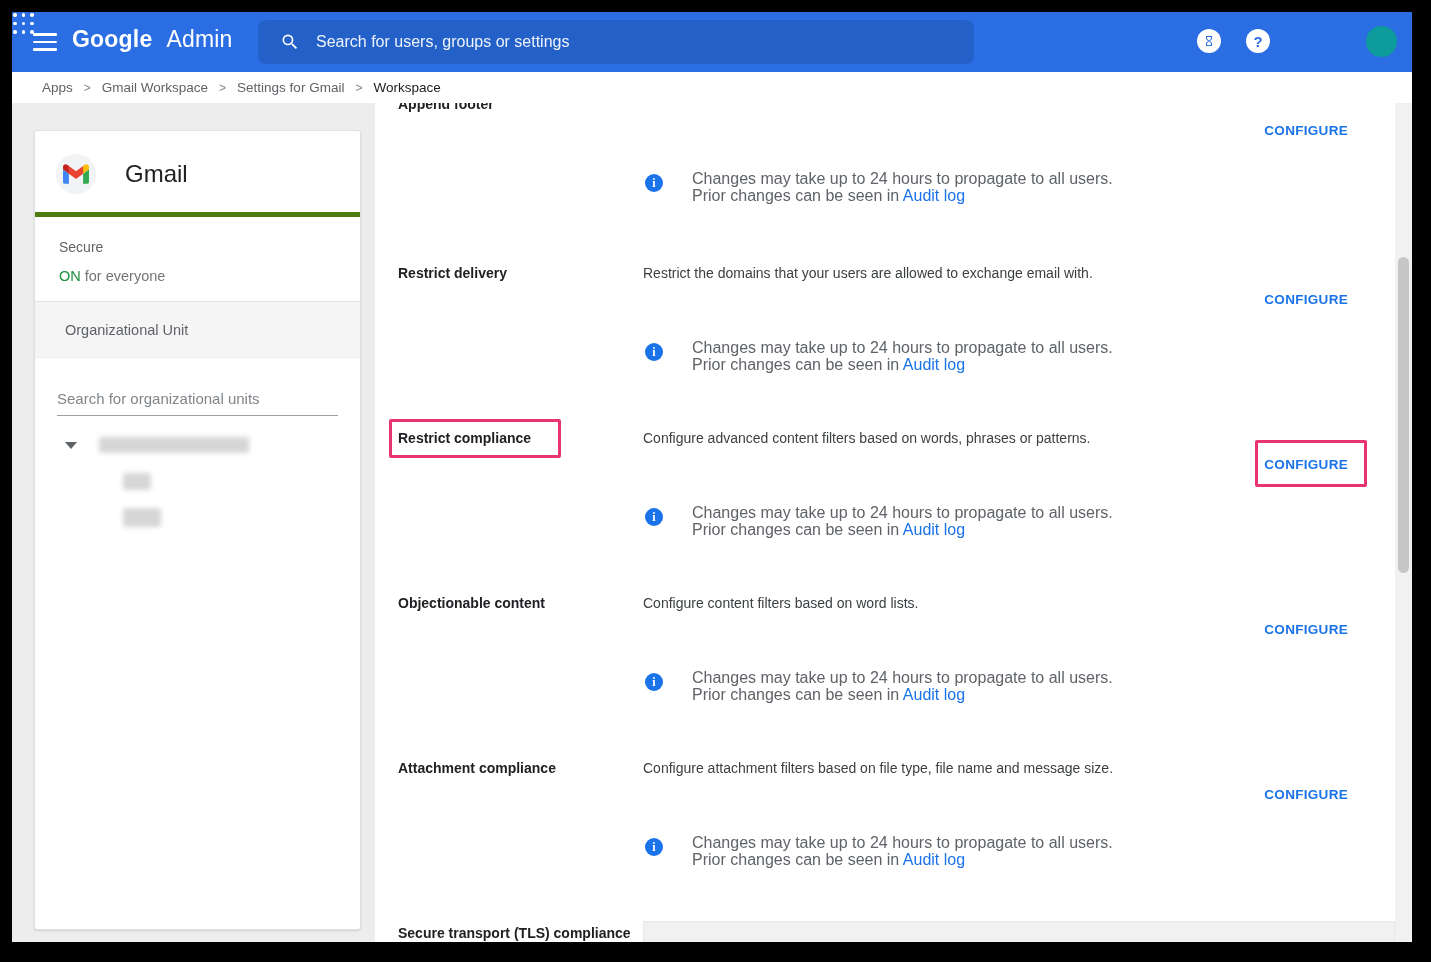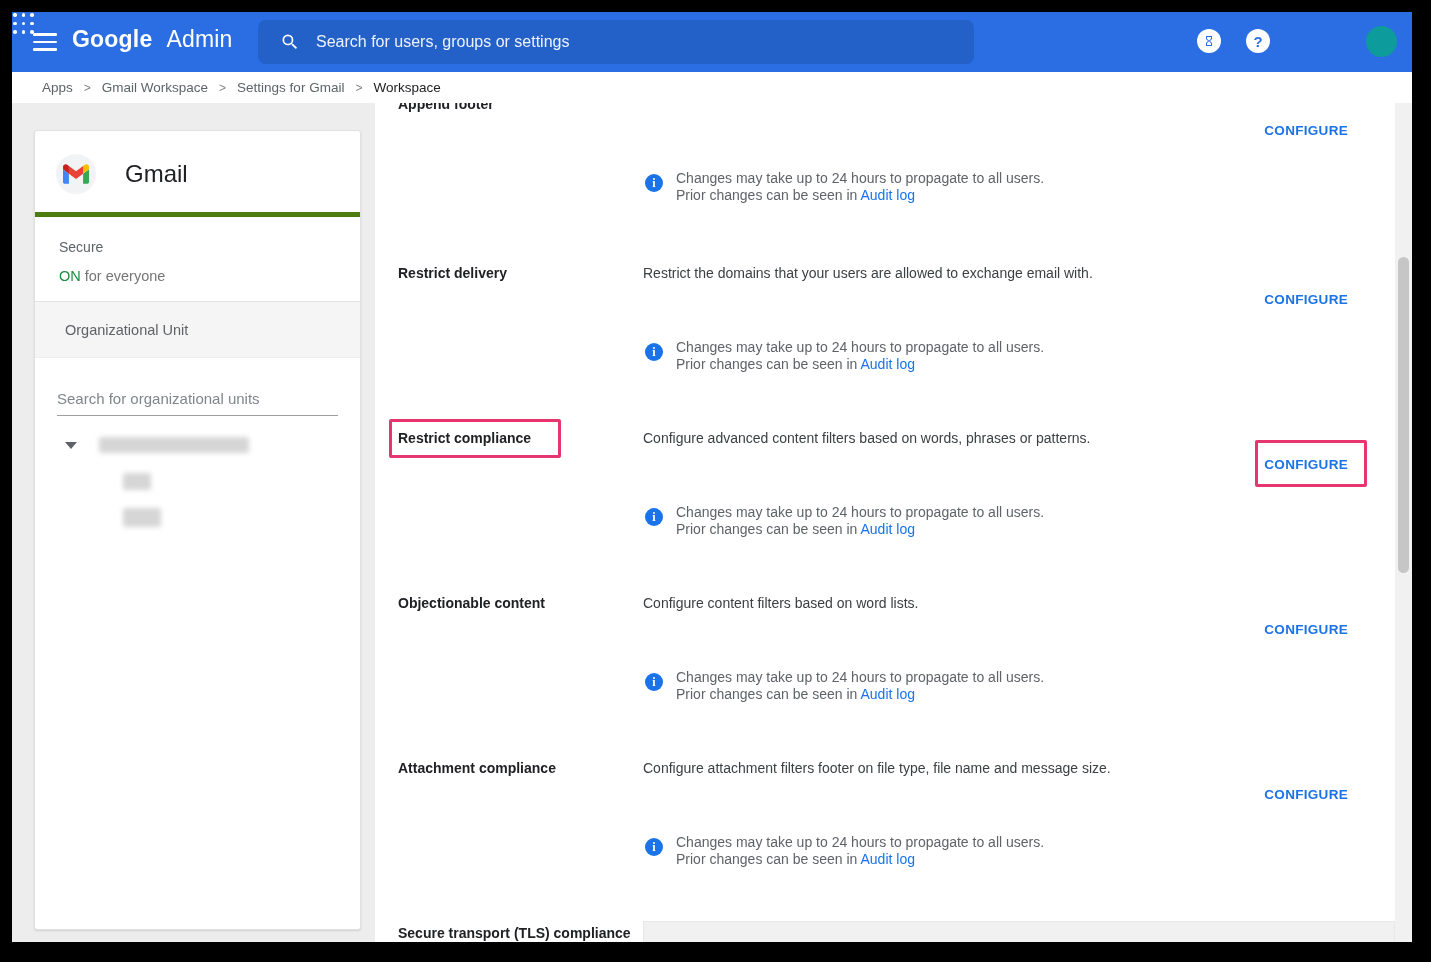--- a/index.html
+++ b/index.html
@@ -56,21 +56,21 @@
   .blur-3 { left:88px; top:72px; width:38px; height:19px; }
 
   
   .main { position:absolute; left:363px; right:17px; top:0; bottom:0; background:#fff; }
   .setting-row { position:absolute; left:0; right:0; height:130px; }
   .row-label { position:absolute; left:23px; top:0; width:230px; font-size:14px; font-weight:600; color:#202124; line-height:16px; }
   .row-desc { position:absolute; left:268px; top:0; right:60px; font-size:14px; color:#3c4043; }
   .row-configure { position:absolute; right:47px; top:27px; font-size:13.5px; font-weight:700; letter-spacing:0.3px; color:#1a73e8; cursor:pointer; }
   .row-note { position:absolute; left:270px; top:74px; }
   .info-icon { position:absolute; left:0; top:4px; width:18px; height:18px; border-radius:50%; background:#1a73e8; color:#fff; font-size:12px; font-weight:700; font-family:"Liberation Serif", serif; display:flex; align-items:center; justify-content:center; }
-  .note-lines { margin-left:31px; font-size:14px; color:#5f6368; line-height:17px; }
+  .note-lines { margin-left:47px; font-size:16px; color:#5f6368; line-height:17px; }
   .note-link { color:#1a73e8; cursor:pointer; }
   .hl-box { position:absolute; border:3px solid #e8356f; border-radius:2px; }
   .hl-label { left:14px; top:-11px; width:172px; height:39px; }
   .hl-config { right:28px; top:10px; width:112px; height:47px; }
   .tls-panel { position:absolute; left:268px; right:0; top:818px; height:30px; background:#f1f1f1; border:1px solid #e8e8e8; }
 
   
   .scrollbar { position:absolute; right:0; top:0; width:17px; height:100%; background:#f1f1f1; }
   .scroll-thumb { position:absolute; left:3px; top:154px; width:11px; height:316px; background:#c6c6c6; border-radius:6px; }
 </style>
@@ -209,21 +209,21 @@
           <div class="info-icon">i</div>
           <div class="note-lines">
             <div>Changes may take up to 24 hours to propagate to all users.</div>
             <div><span>Prior changes can be seen in </span><span class="note-link">Audit log</span></div>
           </div>
         </div>
       </div>
 
       <div class="setting-row" style="top:657px">
         <div class="row-label">Attachment compliance</div>
-        <div class="row-desc">Configure attachment filters footer on file type, file name and message size.</div>
+        <div class="row-desc">Configure attachment filters based on file type, file name and message size.</div>
         <div class="row-configure">CONFIGURE</div>
         <div class="row-note">
           <div class="info-icon">i</div>
           <div class="note-lines">
             <div>Changes may take up to 24 hours to propagate to all users.</div>
             <div><span>Prior changes can be seen in </span><span class="note-link">Audit log</span></div>
           </div>
         </div>
       </div>
 

